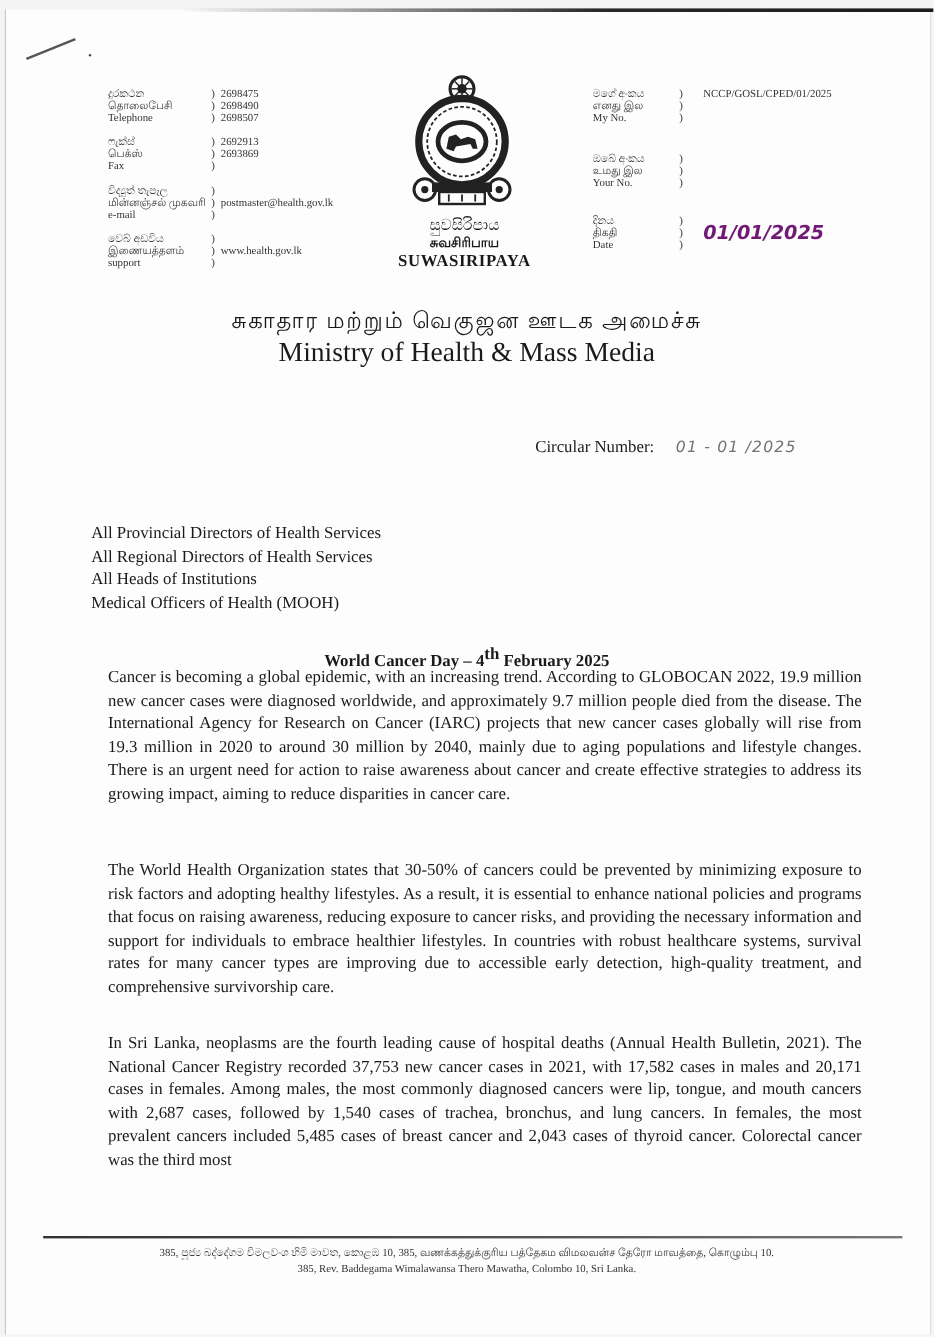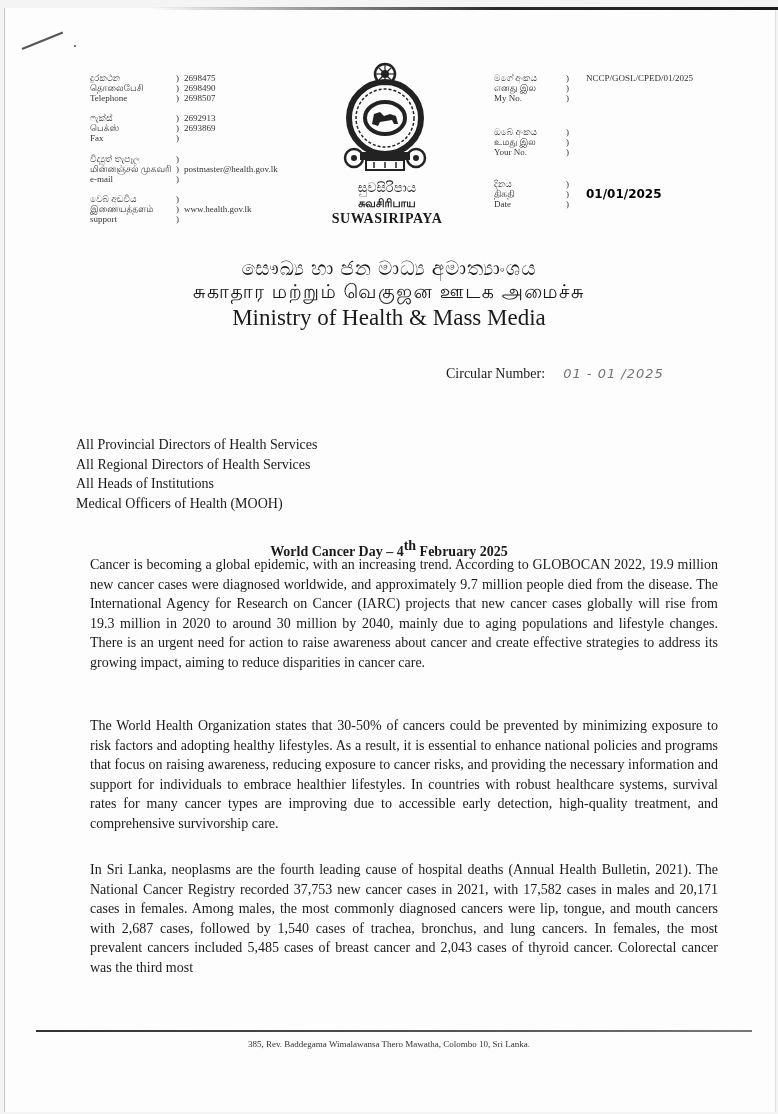--- a/index.html
+++ b/index.html
@@ -210,31 +210,30 @@
     </div>
   <div style="height:22px"></div>
   <div class="ref-row">
       <span class="lbl">දිනය</span>
       <span class="br">)</span>
       <span class="val"></span>
     </div>
   <div class="ref-row">
       <span class="lbl">திகதி</span>
       <span class="br">)</span>
-      <span class="val" style="font-family:'DejaVu Sans',sans-serif;font-weight:bold;color:#000000;font-size:12px;">01/01/2025</span>
+      <span class="val" style="font-family:'DejaVu Sans',sans-serif;font-style:italic;font-weight:bold;color:#701a75;font-size:16px;">01/01/2025</span>
     </div>
   <div class="ref-row">
       <span class="lbl">Date</span>
       <span class="br">)</span>
       <span class="val"></span>
     </div>
 </div>
 
 <div class="ministry">
-  <div class="si">සෞඛ්‍ය හා ජන මාධ්‍ය අමාත්‍යාංශය</div>
   <div class="ta">சுகாதார மற்றும் வெகுஜன ஊடக அமைச்சு</div>
   <div class="en">Ministry of Health &amp; Mass Media</div>
 </div>
 
 <div class="circular">
   <span>Circular Number:</span>
   <span class="hand">01 - 01 /2025</span>
 </div>
 
 <div class="recipients">
@@ -247,14 +246,15 @@
 <div class="doc-title">
   <span>World Cancer Day – 4</span><sup>th</sup><span> February 2025</span>
 </div>
 
 <div class="para p1">Cancer is becoming a global epidemic, with an increasing trend. According to GLOBOCAN 2022, 19.9 million new cancer cases were diagnosed worldwide, and approximately 9.7 million people died from the disease. The International Agency for Research on Cancer (IARC) projects that new cancer cases globally will rise from 19.3 million in 2020 to around 30 million by 2040, mainly due to aging populations and lifestyle changes. There is an urgent need for action to raise awareness about cancer and create effective strategies to address its growing impact, aiming to reduce disparities in cancer care.</div>
 <div class="para p2">The World Health Organization states that 30-50% of cancers could be prevented by minimizing exposure to risk factors and adopting healthy lifestyles. As a result, it is essential to enhance national policies and programs that focus on raising awareness, reducing exposure to cancer risks, and providing the necessary information and support for individuals to embrace healthier lifestyles. In countries with robust healthcare systems, survival rates for many cancer types are improving due to accessible early detection, high-quality treatment, and comprehensive survivorship care.</div>
 <div class="para p3">In Sri Lanka, neoplasms are the fourth leading cause of hospital deaths (Annual Health Bulletin, 2021). The National Cancer Registry recorded 37,753 new cancer cases in 2021, with 17,582 cases in males and 20,171 cases in females. Among males, the most commonly diagnosed cancers were lip, tongue, and mouth cancers with 2,687 cases, followed by 1,540 cases of trachea, bronchus, and lung cancers. In females, the most prevalent cancers included 5,485 cases of breast cancer and 2,043 cases of thyroid cancer. Colorectal cancer was the third most</div>
 
 <div class="footer-rule"></div>
 <div class="footer">
+  <div>385, පූජ්‍ය බද්දේගම විමලවංශ හිමි මාවත, කොළඹ 10, 385, வணக்கத்துக்குரிய பத்தேகம விமலவன்ச தேரோ மாவத்தை, கொழும்பு 10.</div>
   <div>385, Rev. Baddegama Wimalawansa Thero Mawatha, Colombo 10, Sri Lanka.</div>
 </div>
 
 </body></html>

